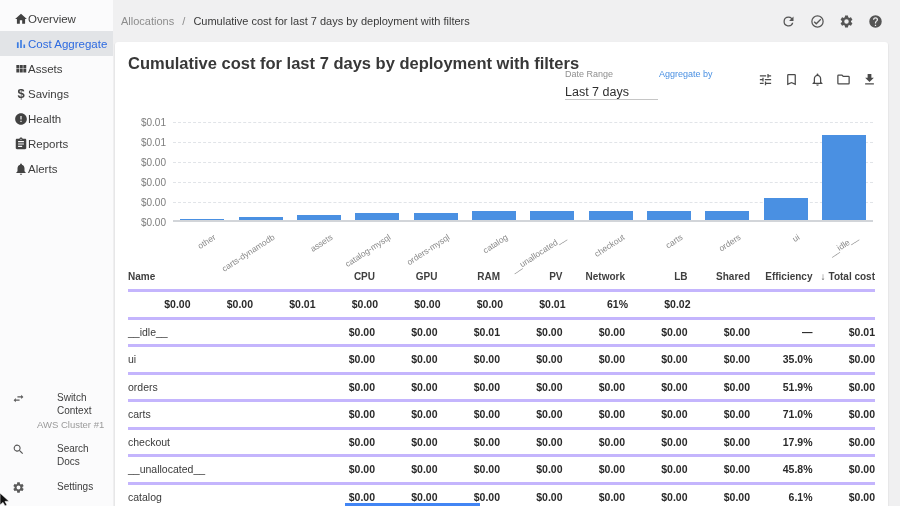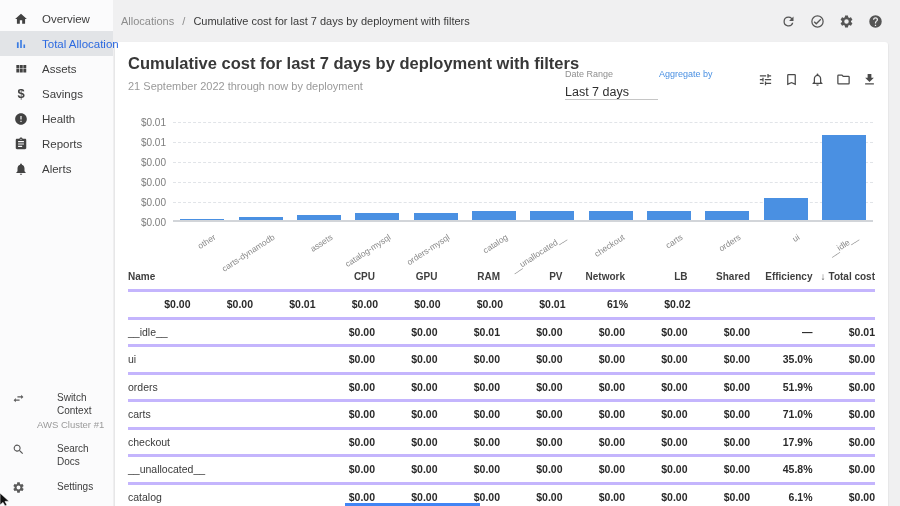--- a/index.html
+++ b/index.html
@@ -6,21 +6,21 @@
   html,body { width:900px; height:506px; overflow:hidden; }
   body {
     position:relative;
     background:#f0f0f1;
     font-family:"Liberation Sans", sans-serif;
     color:#3c3c3c;
   }
   
   .sidebar { position:absolute; left:0; top:0; width:113px; height:506px; background:#fbfbfc; z-index:3; }
   .nav-list { padding-top:6px; }
-  .nav-item { height:25px; display:flex; align-items:center; padding-left:14px; gap:14px;
+  .nav-item { height:25px; display:flex; align-items:center; padding-left:14px; 
               font-size:11.5px; color:#3d3d3d; cursor:pointer; white-space:nowrap; }
   .nav-item svg { width:14px; height:14px; fill:#424242; flex:0 0 auto; }
   .nav-item .dollar-glyph { width:14px; text-align:center; font-size:13px; font-weight:bold; color:#424242; }
   .nav-item.active { background:#e2e4e7; color:#2d6ae0; }
   .nav-item.active svg { fill:#3b7ce2; }
   .sidebar-footer { position:absolute; left:0; bottom:6px; width:113px; }
   .footer-item { display:flex; align-items:flex-start; padding:6px 0 6px 12px; gap:12px; cursor:pointer; }
   .footer-item svg { width:13px; height:13px; fill:#5a5a5a; margin-top:1px; flex:0 0 auto; }
   .footer-item .fi-label { font-size:10px; color:#3d3d3d; line-height:13px;margin-left:20px; }
   .footer-item .fi-sub { font-size:9.5px; color:#9a9a9a; margin-top:2px; }
@@ -78,21 +78,21 @@
       <div class="nav-item">
         <svg viewBox="0 0 24 24">
           <path d="M10 20v-6h4v6h5v-8h3L12 3 2 12h3v8z"></path>
         </svg>
         <span>Overview</span>
       </div>
       <div class="nav-item active">
         <svg viewBox="0 0 24 24">
           <path d="M5 9.2h3V19H5zM10.6 5h2.8v14h-2.8zM16.2 13H19v6h-2.8z"></path>
         </svg>
-        <span>Total Allocation</span>
+        <span>Cost Aggregate</span>
       </div>
       <div class="nav-item">
         <svg viewBox="0 0 24 24">
           <path d="M4 11h5V5H4v6zm0 7h5v-6H4v6zm6 0h5v-6h-5v6zm6 0h5v-6h-5v6zm-6-7h5V5h-5v6zm6-6v6h5V5h-5z"></path>
         </svg>
         <span>Assets</span>
       </div>
       <div class="nav-item">
         <span class="dollar-glyph">$</span>
         <span>Savings</span>
@@ -170,21 +170,20 @@
       <div class="icon-btn">
         <svg viewBox="0 0 24 24">
           <path d="M12 2a10 10 0 1 0 0 20 10 10 0 0 0 0-20zm1 17h-2v-2h2v2zm2.07-7.75l-.9.92C13.45 12.9 13 13.5 13 15h-2v-.5c0-1.1.45-2.1 1.17-2.83l1.24-1.26c.37-.36.59-.86.59-1.41a2 2 0 0 0-4 0H8a4 4 0 0 1 8 0c0 .88-.36 1.68-.93 2.25z"></path>
         </svg>
       </div>
     </div>
 </header>
 
 <main class="card">
   <h1 class="report-title">Cumulative cost for last 7 days by deployment with filters</h1>
-  <div class="report-subtitle">21 September 2022 through now by deployment</div>
 
   <div class="field field-daterange">
     <div class="f-label">Date Range</div>
     <div class="f-value">Last 7 days</div>
   </div>
   <div class="field accent field-aggregate">
     <div class="f-label">Aggregate by</div>
   </div>
   <div class="report-toolbar" id="report-toolbar">
       <div class="icon-btn">

